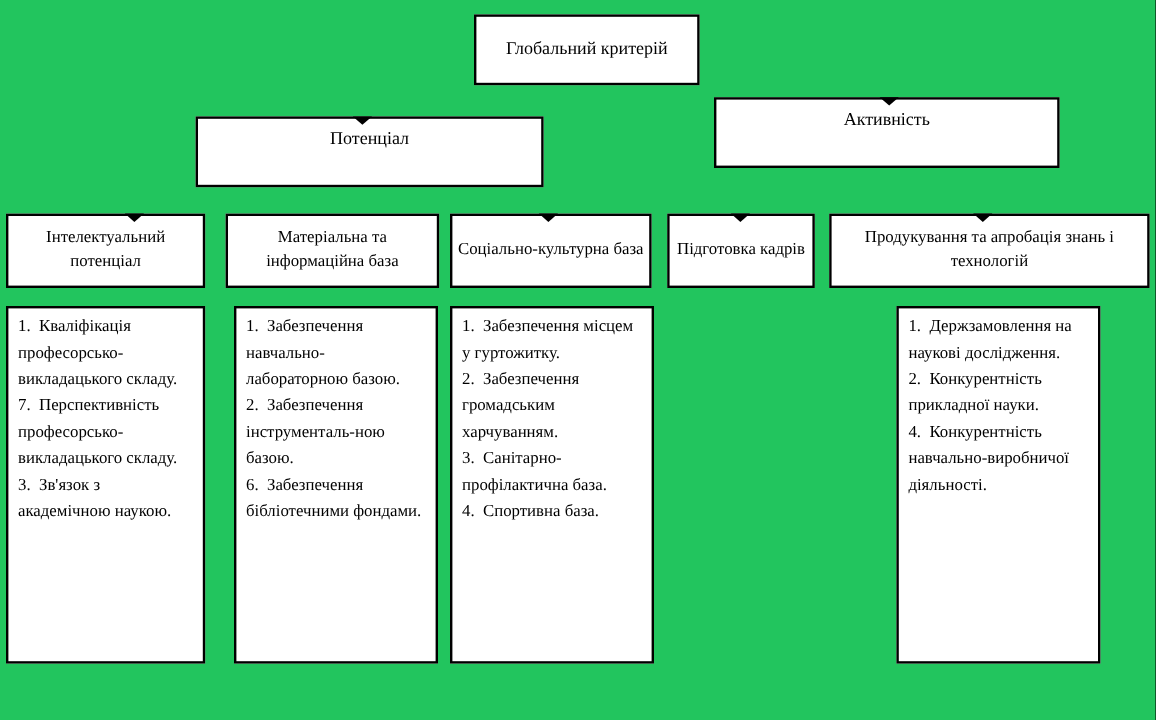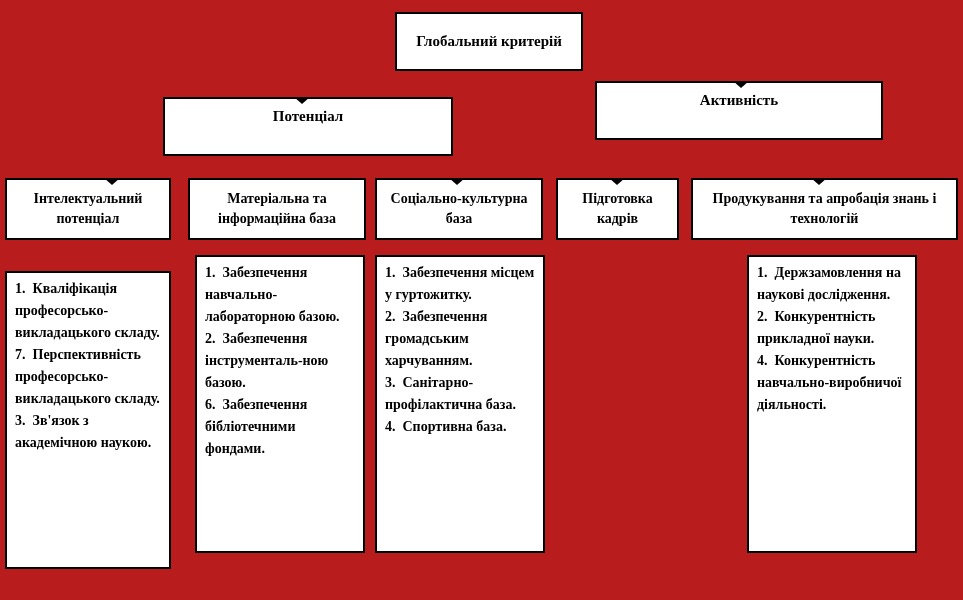--- a/index.html
+++ b/index.html
@@ -4,24 +4,24 @@
 <style>
   html, body {
     margin: 0;
     padding: 0;
     background: #000000;
   }
   #stage {
     position: relative;
     width: 963px;
     height: 600px;
-    background: #b91c1c;
+    background: #22c55e;
     overflow: hidden;
     font-family: "Liberation Serif", "DejaVu Serif", serif;
-    font-weight: bold;
+    font-weight: normal;
     color: #000000;
   }
   .box {
     position: absolute;
     background: #ffffff;
     border: 2px solid #000000;
     box-sizing: border-box;
   }
   .center {
     display: flex;
@@ -94,21 +94,21 @@
   <div class="box center header" style="left:556px; top:178px; width:123px; height:62px;">
     <span class="notch" style="left:51px;"></span>
     <span>Підготовка кадрів</span>
   </div>
 
   <div class="box center header" style="left:691px; top:178px; width:267px; height:62px;">
     <span class="notch" style="left:118px;"></span>
     <span>Продукування та апробація знань і технологій</span>
   </div>
 
-  <div class="box list" style="left:5px; top:271px; width:166px; height:298px;">
+  <div class="box list" style="left:5px; top:255px; width:166px; height:298px;">
       <div class="list-item">1.  Кваліфікація професорсько-викладацького складу.</div>
       <div class="list-item">7.  Перспективність професорсько-викладацького складу.</div>
       <div class="list-item">3.  Зв'язок з академічною наукою.</div>
     </div>
 
   <div class="box list" style="left:195px; top:255px; width:170px; height:298px;">
       <div class="list-item">1.  Забезпечення навчально-лабораторною базою.</div>
       <div class="list-item">2.  Забезпечення інструменталь-ною базою.</div>
       <div class="list-item">6.  Забезпечення бібліотечними фондами.</div>
     </div>

